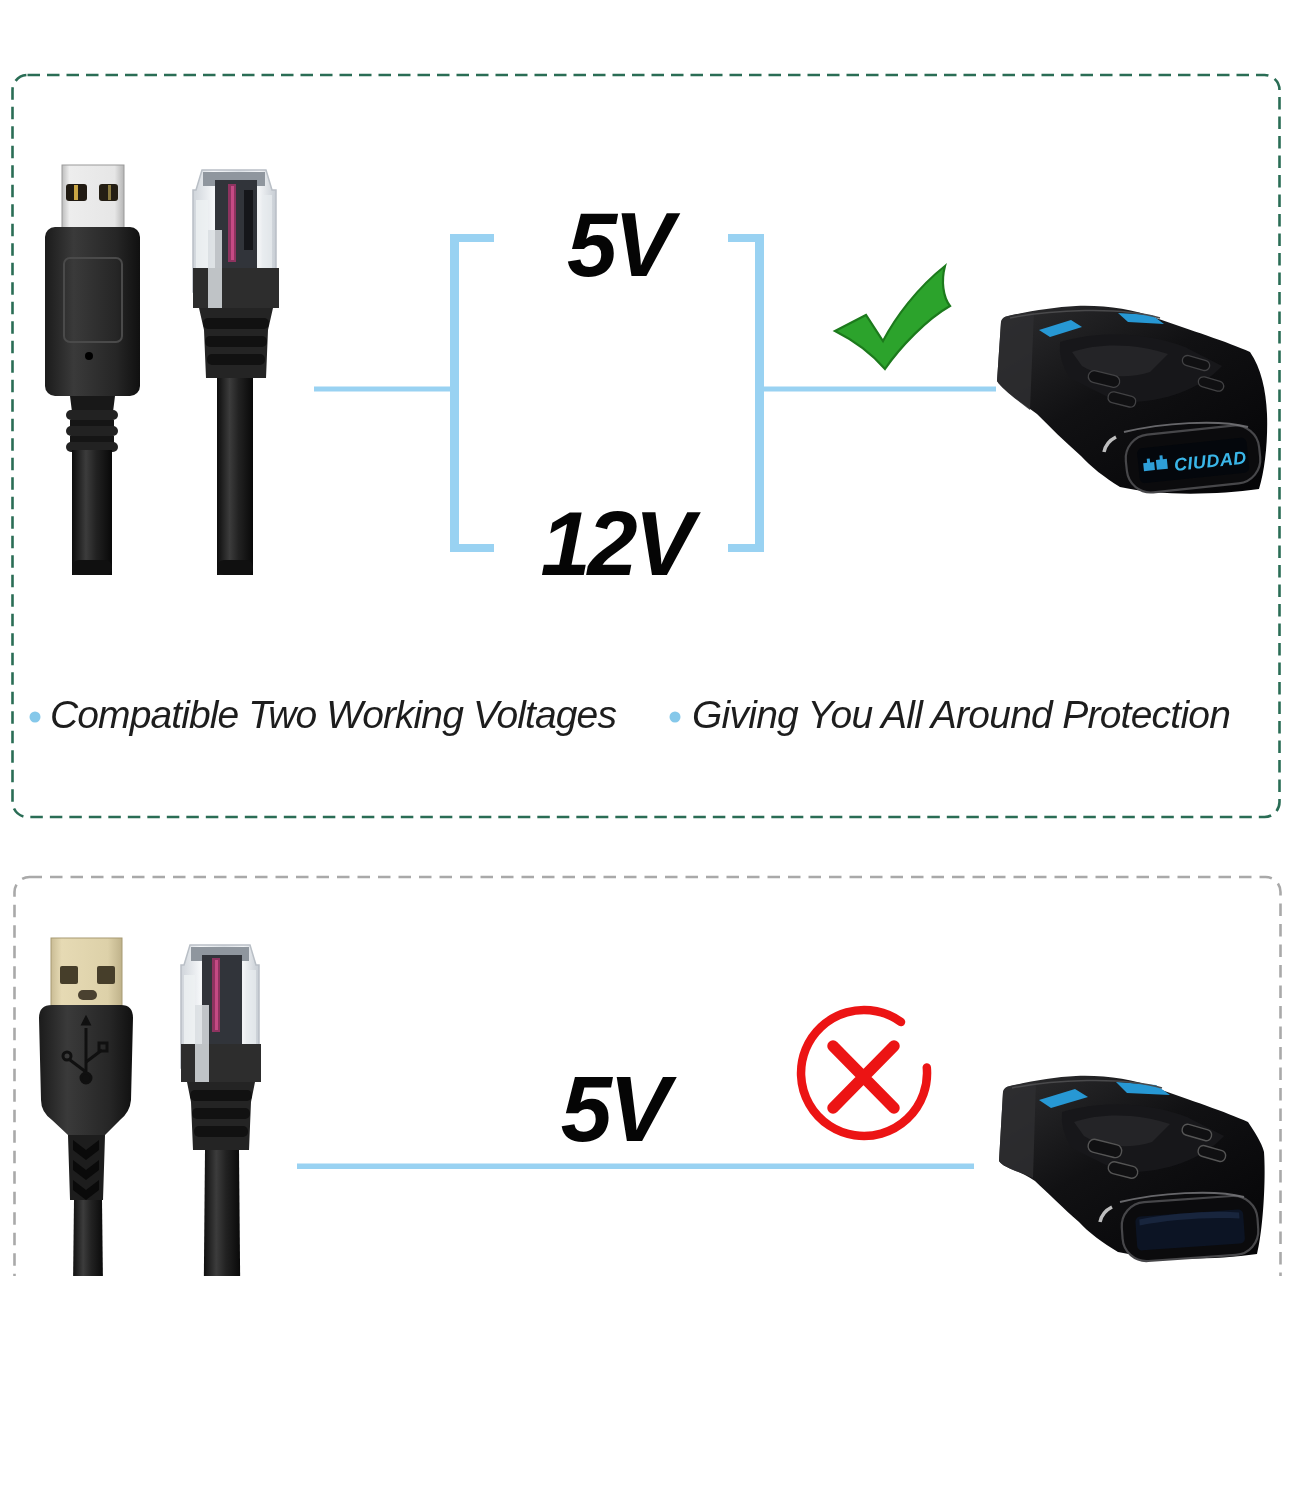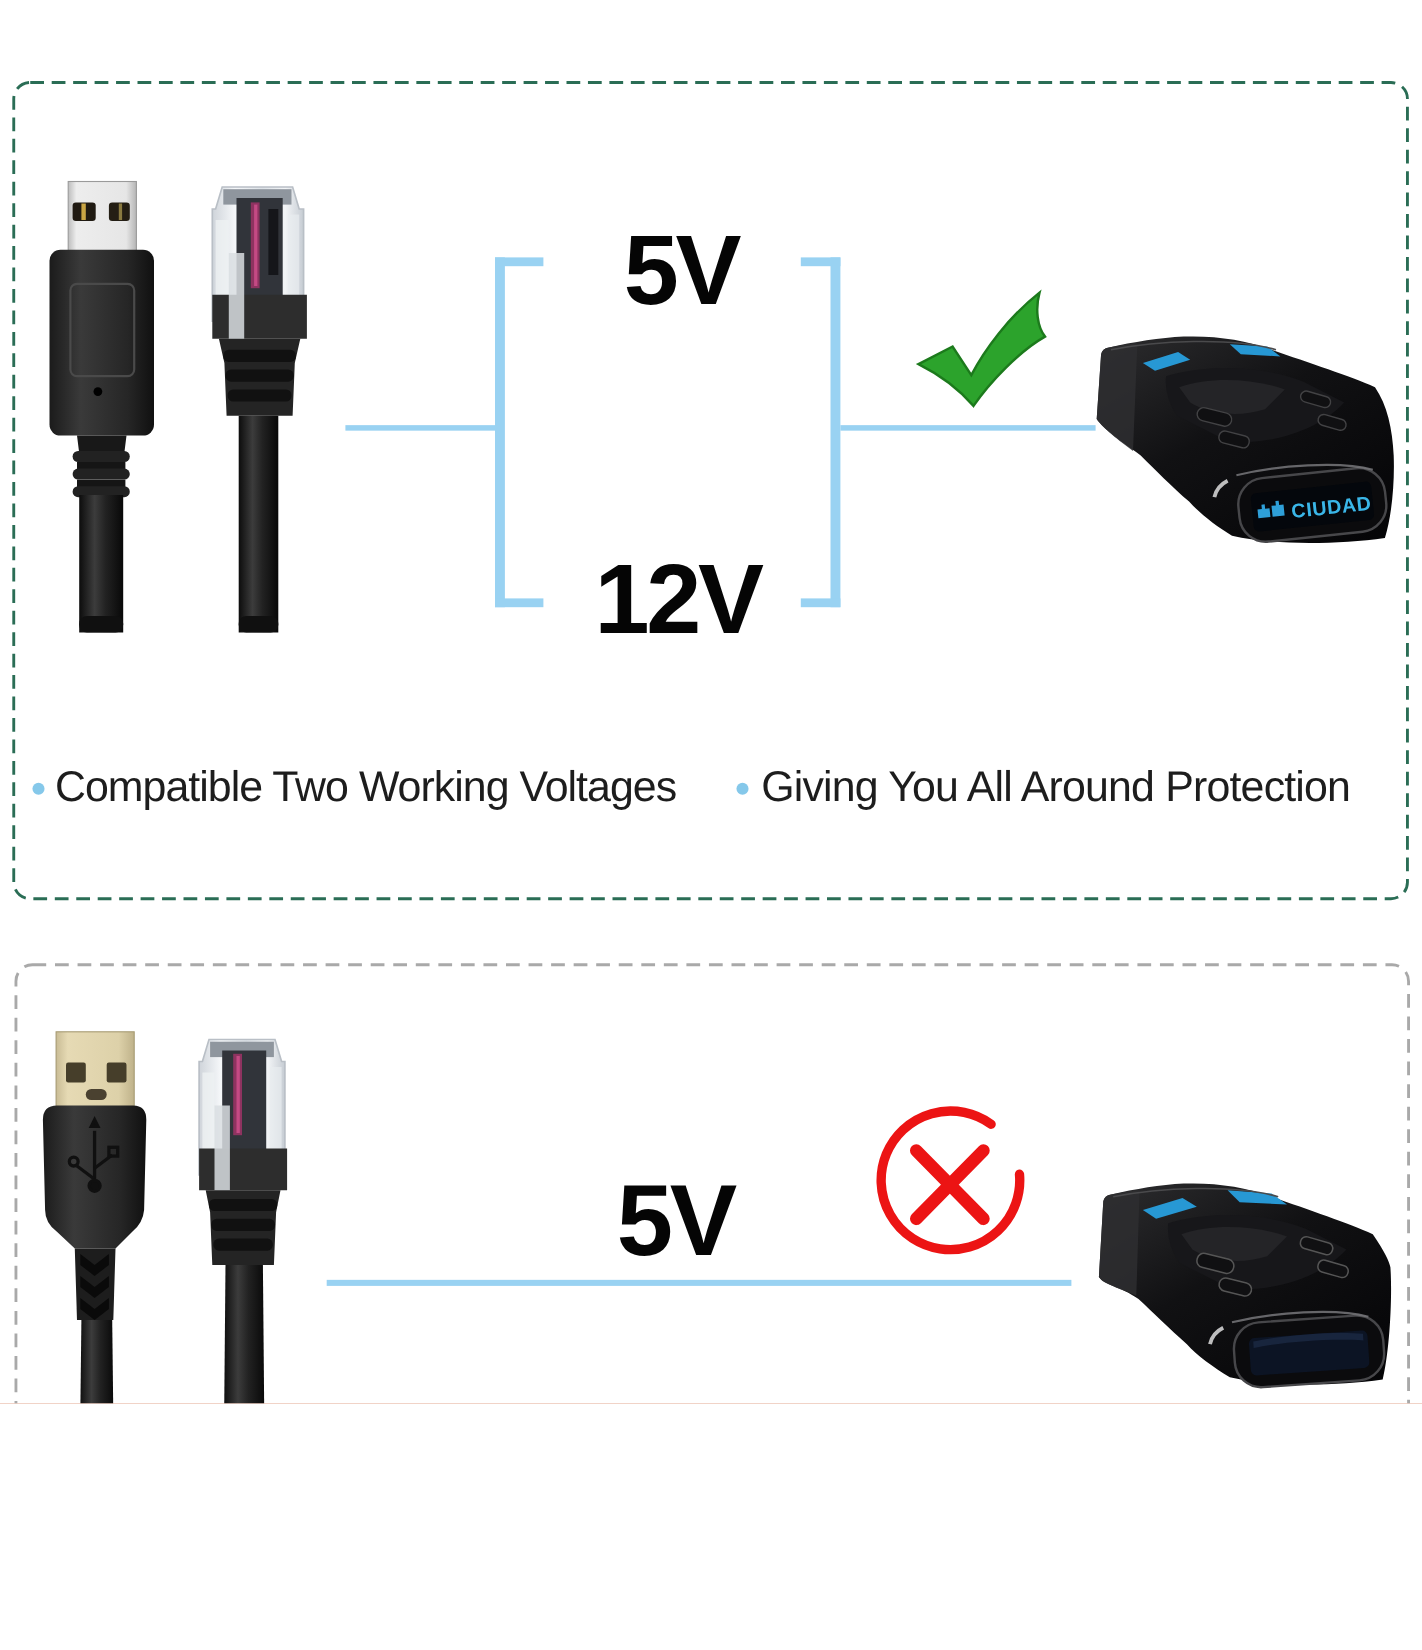--- a/index.html
+++ b/index.html
@@ -1,17 +1,17 @@
 <!DOCTYPE html>
 <html><head>
 <meta charset="utf-8">
 <style>
   html,body{margin:0;padding:0;background:#fff;}
-  .page{position:relative;width:1293px;height:1276px;background:#c2410c;overflow:hidden;
-        font-family:"Liberation Sans", sans-serif;}
+  .page{position:relative;width:1293px;height:1276px;background:#0369a1;overflow:hidden;
+        font-family:"Liberation Sans", sans-serif;font-style:italic;}
   svg{position:absolute;left:0;top:0;}
 </style>
 </head>
 <body>
 <div class="page">
 <svg width="1293" height="1500" viewBox="0 0 1293 1500">
 <defs>
   <linearGradient id="cableg" x1="0" y1="0" x2="1" y2="0">
     <stop offset="0" stop-color="#0c0c0c"></stop>
     <stop offset="0.35" stop-color="#3c3c3c"></stop>

